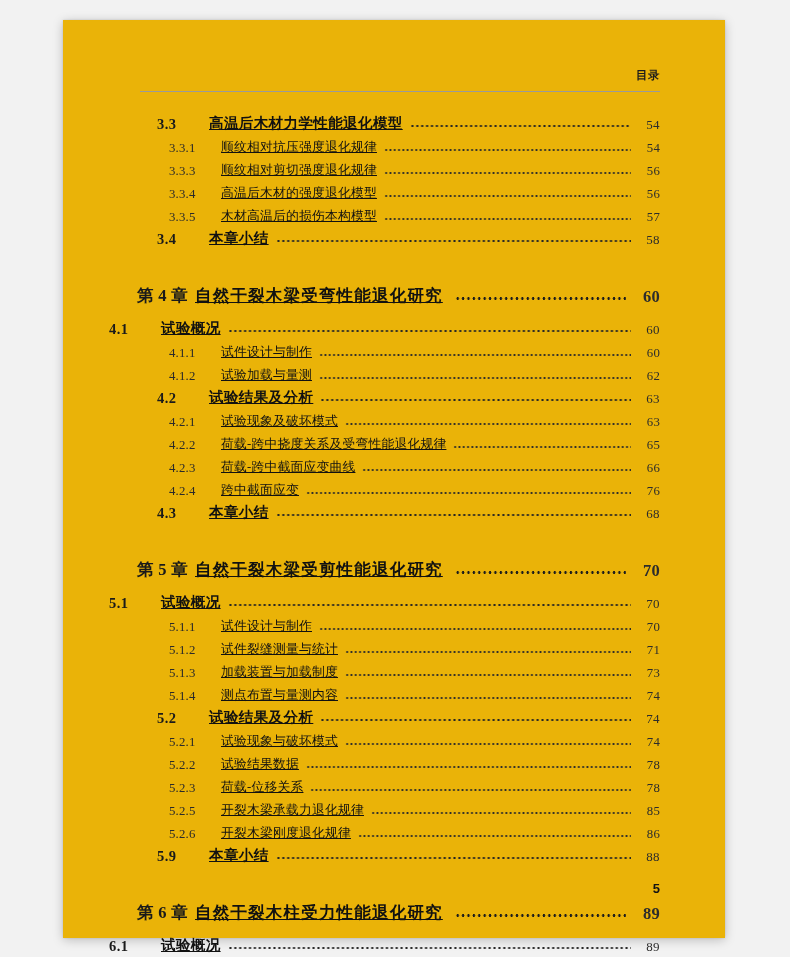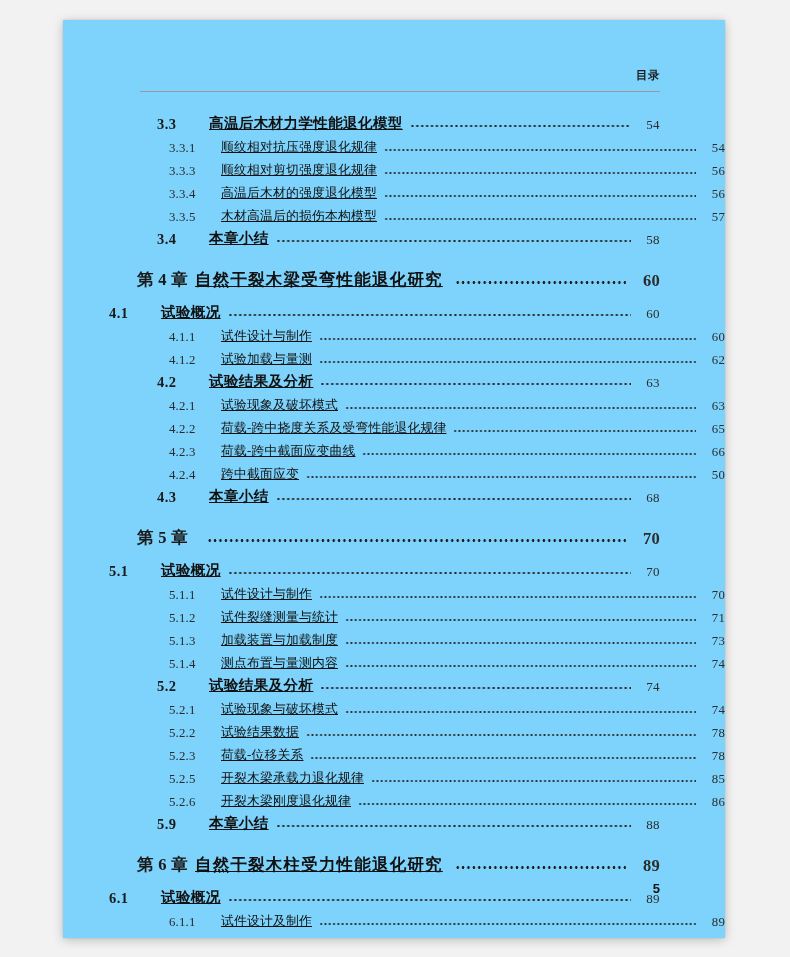--- a/index.html
+++ b/index.html
@@ -12,21 +12,21 @@
     background: #f2f2f2;
     font-family: "Liberation Serif", "DejaVu Serif", serif;
     overflow: hidden;
   }
   #page-shadow-wrap {
     position: absolute;
     left: 63px;
     top: 20px;
     width: 662px;
     height: 918px;
-    background: #7dd3fc;
+    background: #eab308;
     box-shadow: 0 2px 10px rgba(0,0,0,0.22), 0 0 2px rgba(0,0,0,0.12);
   }
   .page-inner {
     position: relative;
     width: 100%;
     height: 100%;
   }
 
   
   .running-head {
@@ -141,29 +141,30 @@
   .lv-2 .leader::before {
     background-image: radial-gradient(circle, #242424 1.05px, rgba(0,0,0,0) 1.3px);
     background-size: 4.9px 2.5px;
     height: 2.5px;
     margin-top: -1.25px;
   }
 
   
   .lv-3 {
     padding-left: 106px;
+    padding-right: 65px;
     font-size: 12.8px;
     font-weight: normal;
     letter-spacing: 0.2px;
   }
   .lv-3 .num { min-width: 52px; color: #2a2a2a; }
   .lv-3 .pageno { min-width: 24px; font-size: 12.8px; }
 
   
-  .gap-before-chapter { margin-top: 9px; }
+  .gap-before-chapter { margin-top: 25px; }
   .gap-after-chapter { margin-top: 8px; padding-left: 46px; }
 
   
   .folio {
     position: absolute;
     right: 65px;
     bottom: 42px;
     font-family: "Liberation Sans", "DejaVu Sans", sans-serif;
     font-size: 13px;
     font-weight: bold;
@@ -263,30 +264,31 @@
         <div class="toc-row lv-3">
           <span class="num">4.2.3</span>
           <span class="title">荷载-跨中截面应变曲线</span>
           <span class="leader"></span>
           <span class="pageno">66</span>
         </div>
         <div class="toc-row lv-3">
           <span class="num">4.2.4</span>
           <span class="title">跨中截面应变</span>
           <span class="leader"></span>
-          <span class="pageno">50</span>
+          <span class="pageno">76</span>
         </div>
         <div class="toc-row lv-2">
           <span class="num">4.3</span>
           <span class="title">本章小结</span>
           <span class="leader"></span>
           <span class="pageno">68</span>
         </div>
         <div class="toc-row lv-chapter gap-before-chapter">
           <span class="num">第 5 章</span>
+          <span class="title">自然干裂木梁受剪性能退化研究</span>
           <span class="leader"></span>
           <span class="pageno">70</span>
         </div>
         <div class="toc-row lv-2 gap-after-chapter">
           <span class="num">5.1</span>
           <span class="title">试验概况</span>
           <span class="leader"></span>
           <span class="pageno">70</span>
         </div>
         <div class="toc-row lv-3">

